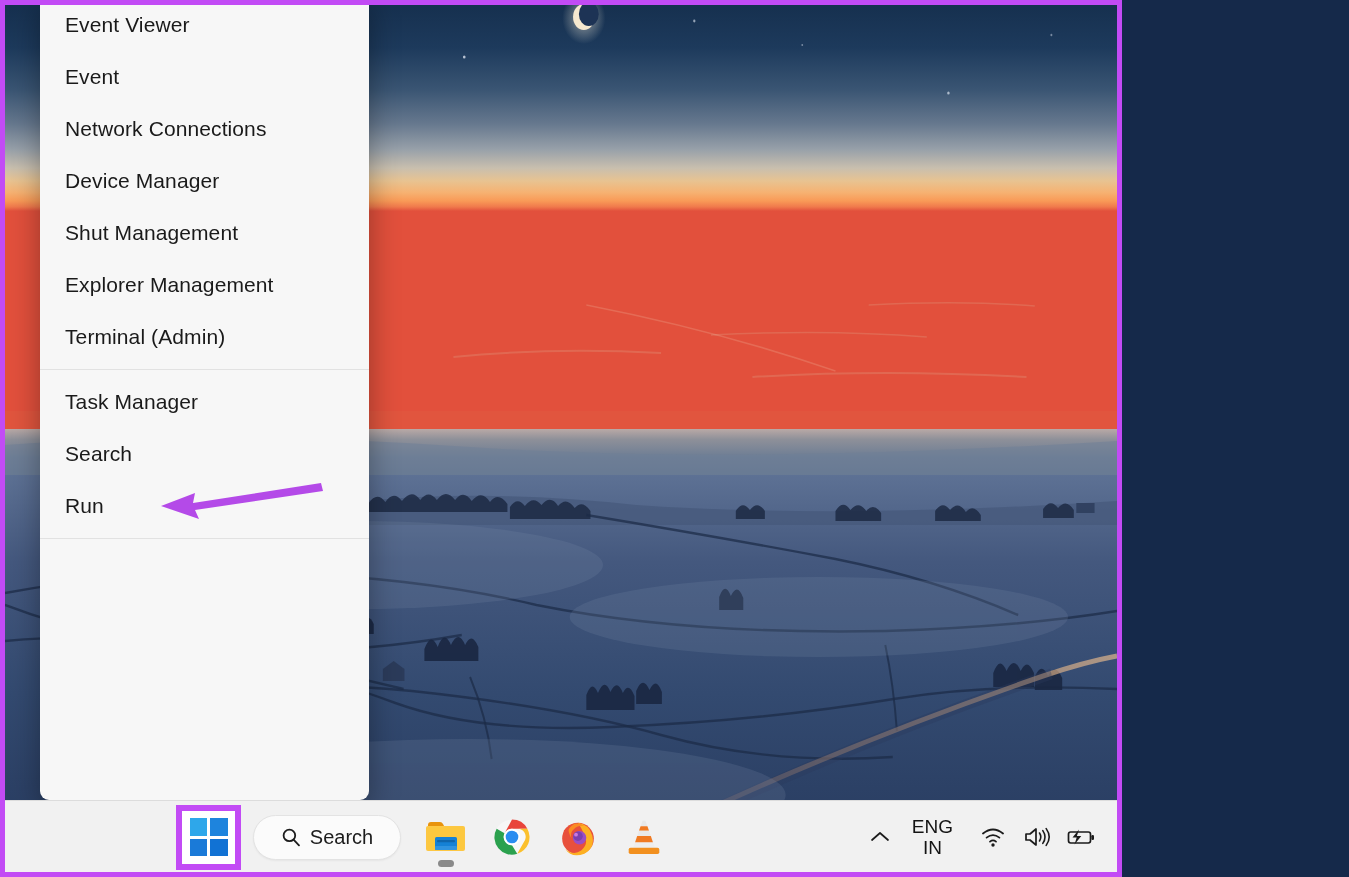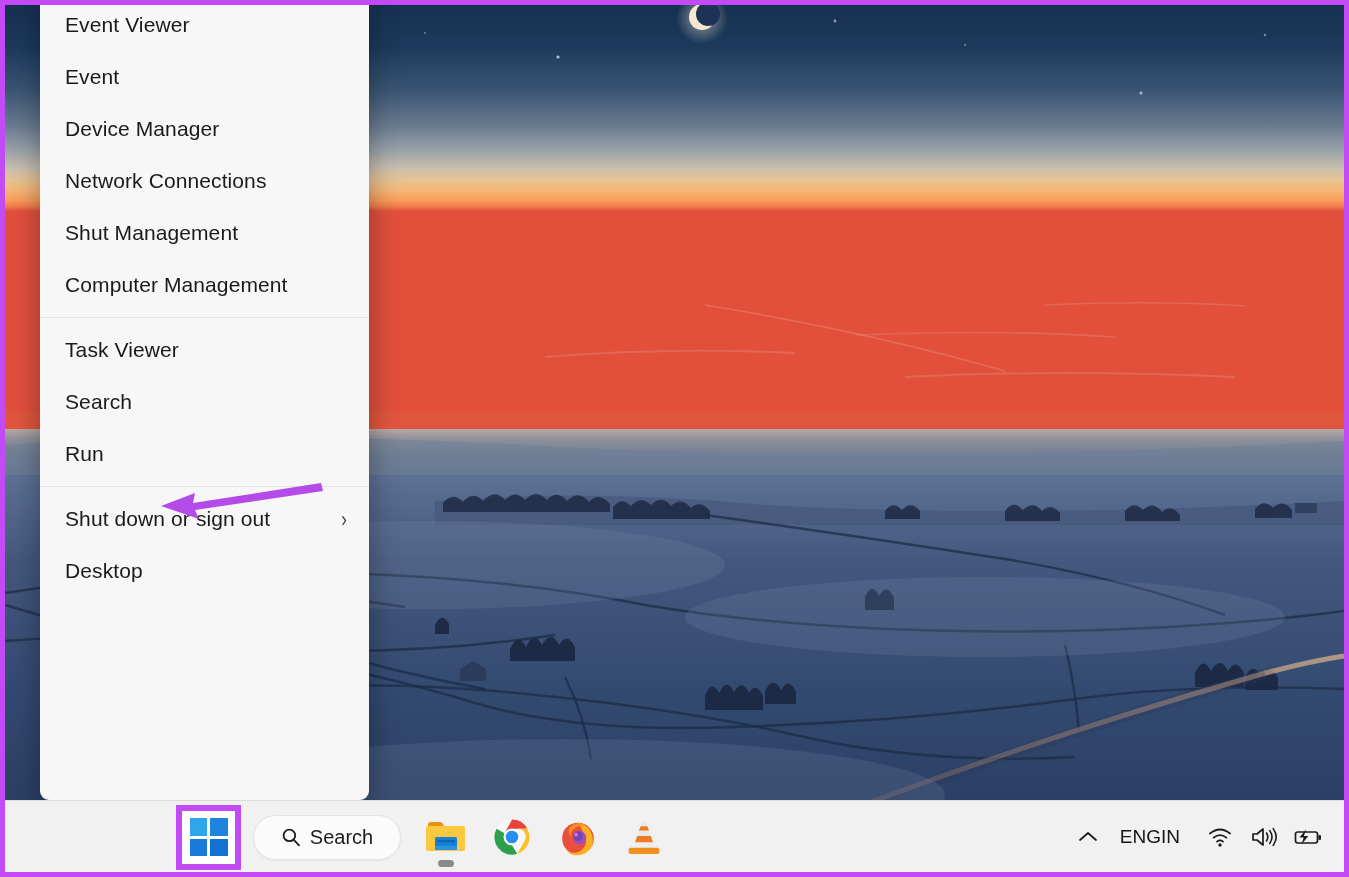--- a/index.html
+++ b/index.html
@@ -2,21 +2,21 @@
 <html><head>
 <meta charset="utf-8">
 <style>
   * { margin:0; padding:0; box-sizing:border-box; }
   html,body{
     width:1349px; height:877px; overflow:hidden;
     font-family:"Liberation Sans","DejaVu Sans",sans-serif;
     background:#15294a;
   }
   #screen{
-    position:relative; width:1349px; height:877px; overflow:hidden;
+    position:relative; width:1122px; height:877px; overflow:hidden;
     border:5px solid #c24bf5;
   }
 
   
   #wallpaper{ position:absolute; inset:0; }
   #wallpaper svg{ display:block; width:100%; height:100%; }
 
   
   #winx-menu{
     position:absolute; left:35px; top:-10px; width:329px; height:805px;
@@ -84,21 +84,21 @@
   
   #tray{
     position:absolute; right:14px; top:0; height:72px;
     display:flex; align-items:center; gap:0;
   }
   #tray-chevron{
     width:40px; height:46px; display:flex; align-items:center;
     justify-content:center; color:#1b1b1b;
   }
   #lang-indicator{
-    display:flex; flex-direction:row; align-items:center;
+    display:flex; flex-direction:column; align-items:center;
     justify-content:center; line-height:1.12; color:#141414;
     font-size:19px; margin:0 12px 0 6px; padding:2px 6px;
   }
   .tray-icon{
     width:40px; height:46px; display:flex; align-items:center;
     justify-content:center; margin:0 2px;
   }
 </style>
 </head>
 <body>
@@ -230,58 +230,52 @@
   <div id="winx-menu">
 
     <div class="menu-group" id="group-top">
       <div class="menu-item">
         <span class="label">Event Viewer</span>
       </div>
       <div class="menu-item">
         <span class="label">Event</span>
       </div>
       <div class="menu-item">
+        <span class="label">Network Connections</span>
+      </div>
+      <div class="menu-item">
         <span class="label">Device Manager</span>
       </div>
       <div class="menu-item">
-        <span class="label">Network Connections</span>
-      </div>
-      <div class="menu-item">
         <span class="label">Shut Management</span>
       </div>
       <div class="menu-item">
-        <span class="label">Computer Management</span>
+        <span class="label">Explorer Management</span>
+      </div>
+      <div class="menu-item">
+        <span class="label">Terminal (Admin)</span>
       </div>
     </div>
 
     <div class="menu-sep"></div>
 
     <div class="menu-group">
       <div class="menu-item">
-        <span class="label">Task Viewer</span>
+        <span class="label">Task Manager</span>
       </div>
       <div class="menu-item">
         <span class="label">Search</span>
       </div>
       <div class="menu-item">
         <span class="label">Run</span>
       </div>
     </div>
 
     <div class="menu-sep"></div>
 
-    <div class="menu-group">
-      <div class="menu-item">
-        <span class="label">Shut down or sign out</span>
-        <span class="submenu-chevron">›</span>
-      </div>
-      <div class="menu-item">
-        <span class="label">Desktop</span>
-      </div>
-    </div>
   </div>
 
   <div id="annot-arrow">
     <svg viewBox="0 0 180 62" width="180" height="62">
       <path d="M166 16 L38 36 L40 26 L6 39 L44 52 L40 43 L168 24 Z" fill="#b44ae8"></path>
     </svg>
   </div>
 
   <div id="taskbar">
 

